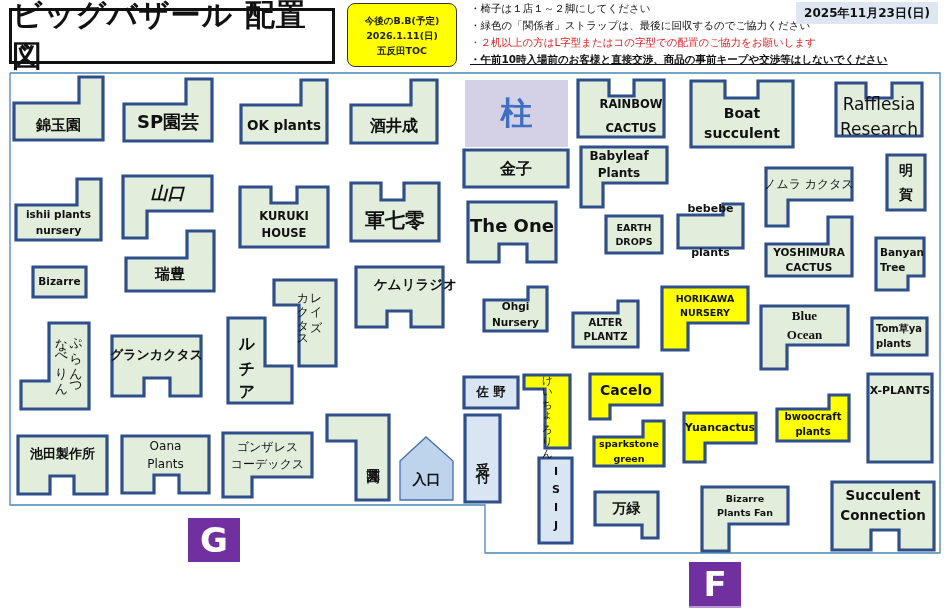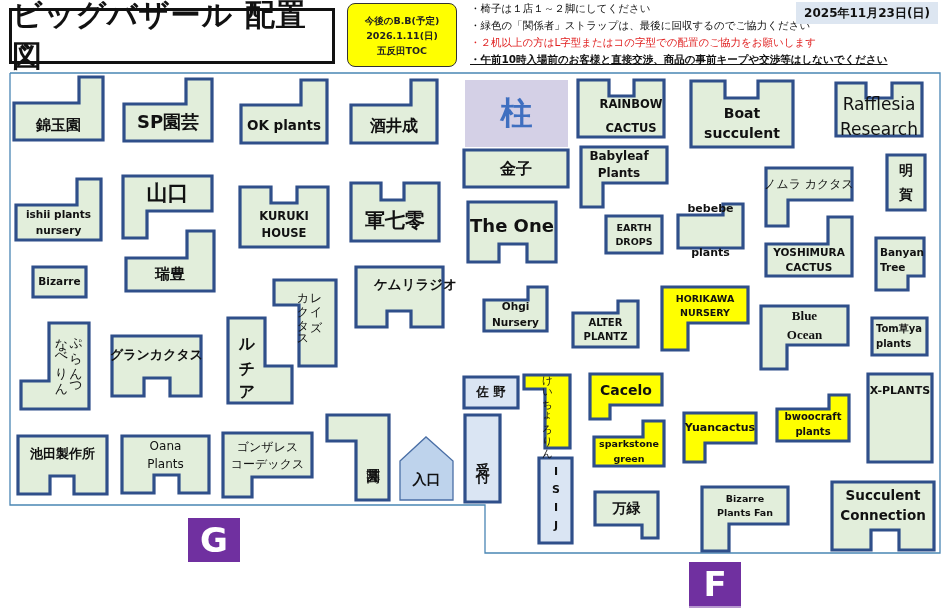--- a/index.html
+++ b/index.html
@@ -126,21 +126,21 @@
 <div class="lbl" style="left:887px;top:155px;width:38px;height:55px;font-size:14px;line-height:1.7;">
   <div>明</div>
   <div>賀</div>
 </div>
 <div class="lbl" style="left:766px;top:170px;width:86px;height:30px;font-size:12px;font-weight:normal;">ノムラ カクタス</div>
 
 <div class="lbl" style="left:16px;top:205px;width:85px;height:35px;font-size:10.5px;">
   <div>ishii plants</div>
   <div>nursery</div>
 </div>
-<div class="lbl" style="left:123px;top:176px;width:89px;height:35px;font-size:21px;">山口</div>
+<div class="lbl" style="left:123px;top:176px;width:89px;height:35px;font-size:17px;font-style:italic;">山口</div>
 <div class="lbl" style="left:240px;top:203px;width:88px;height:44px;font-size:11.5px;">
   <div>KURUKI</div>
   <div>HOUSE</div>
 </div>
 <div class="lbl" style="left:351px;top:200px;width:88px;height:41px;font-size:20px;">軍七零</div>
 <div class="lbl" style="left:468px;top:210px;width:88px;height:32px;font-size:18px;">The One</div>
 <div class="lbl" style="left:606px;top:216px;width:56px;height:37px;font-size:9.5px;">
   <div>EARTH</div>
   <div>DROPS</div>
 </div>

